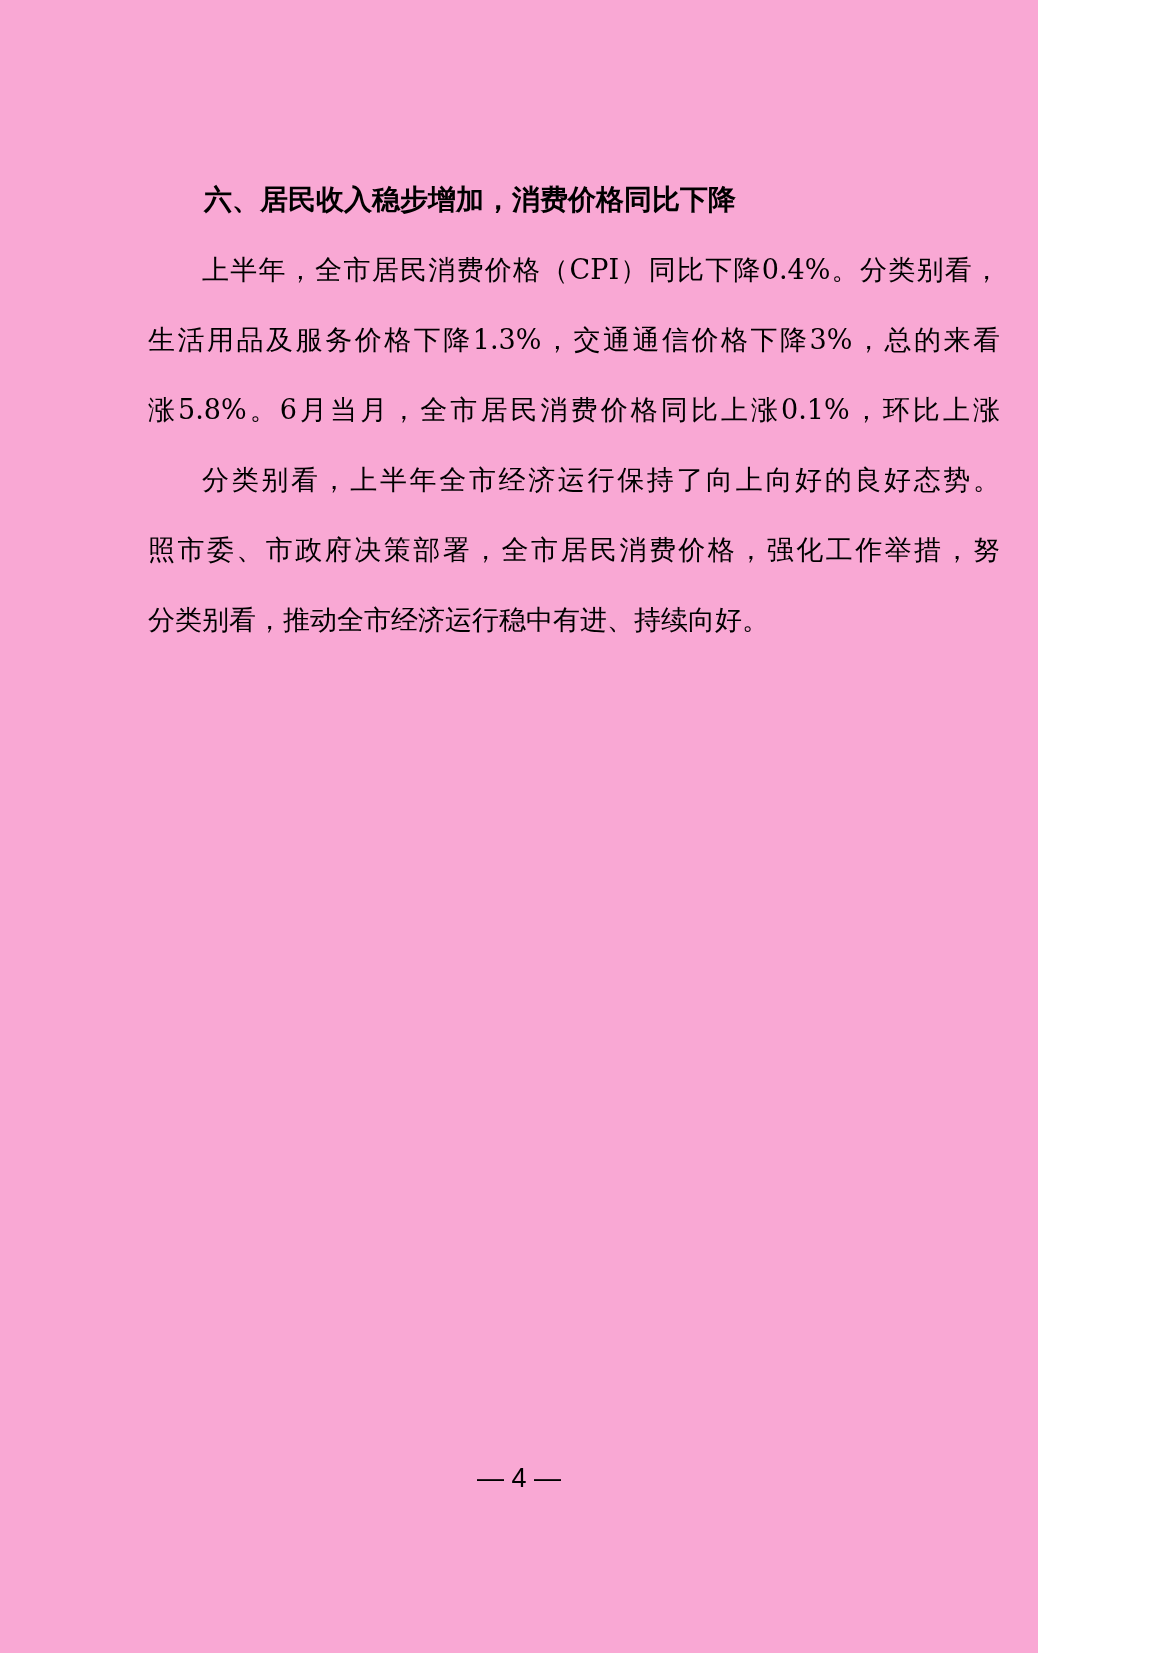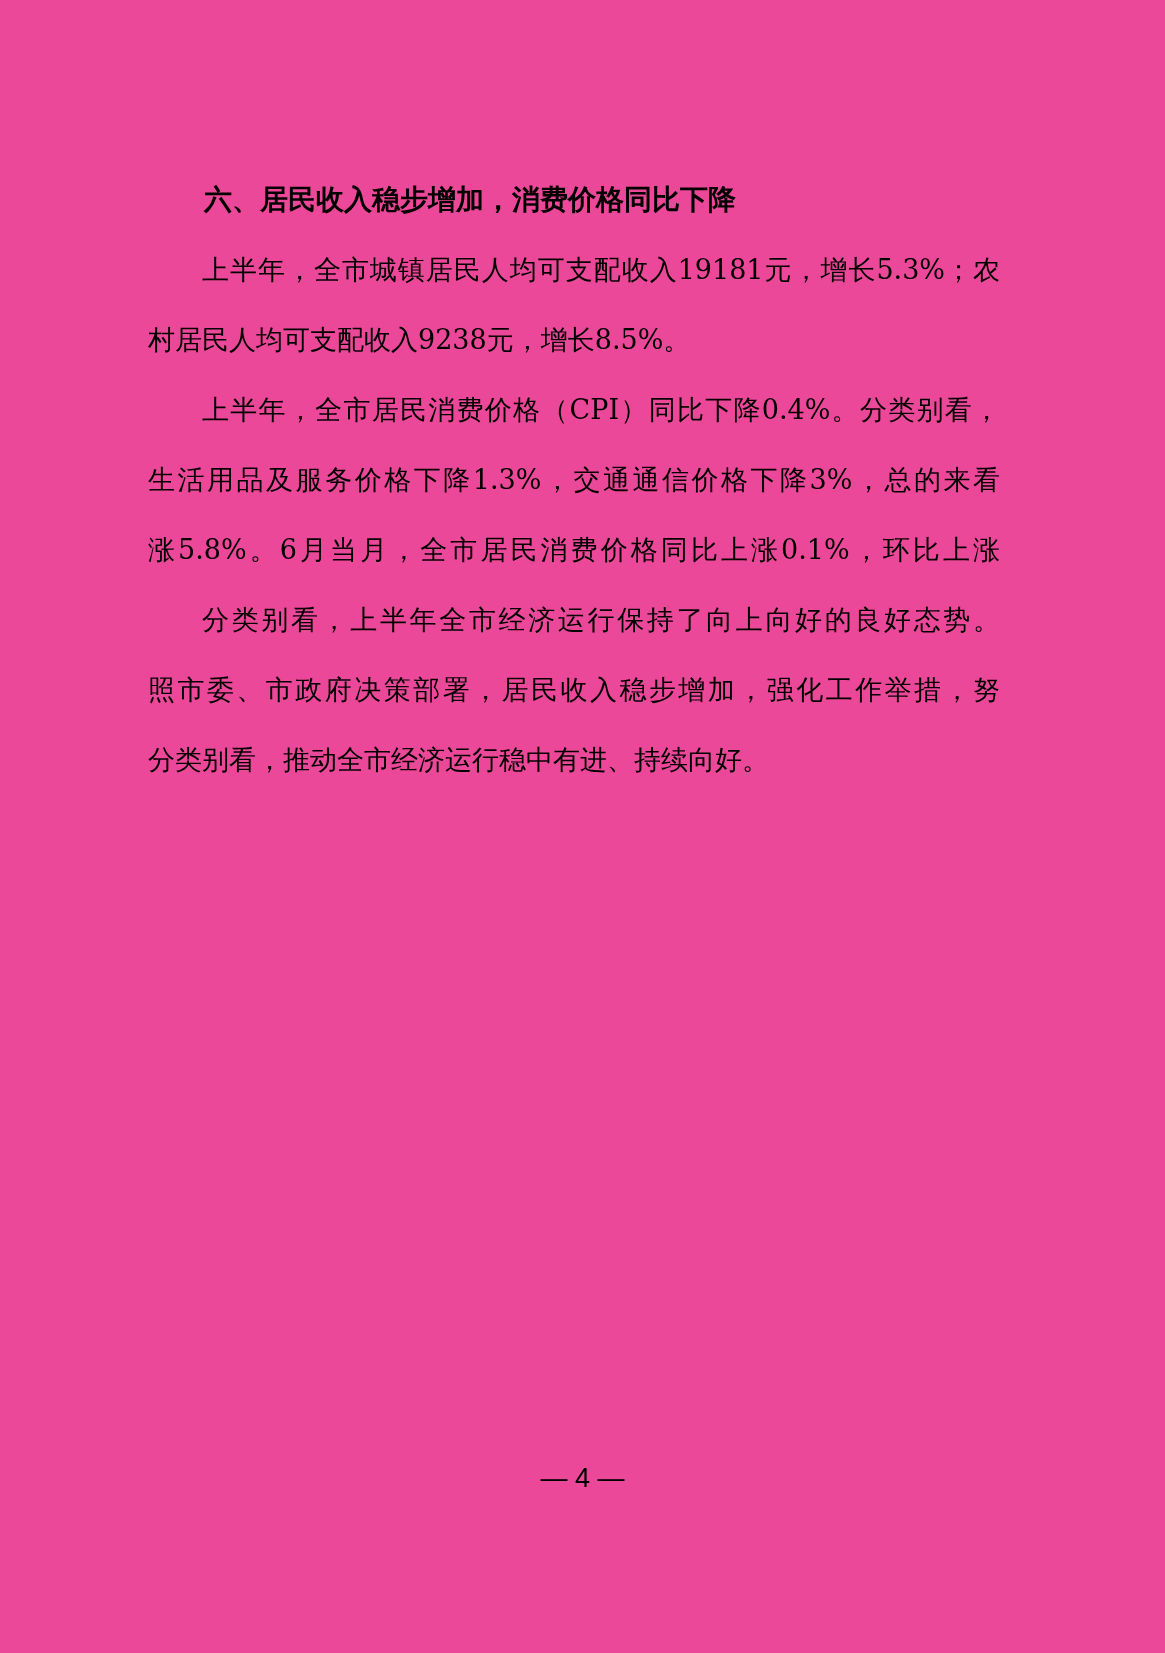--- a/index.html
+++ b/index.html
@@ -1,21 +1,21 @@
 <!DOCTYPE html>
 <html><head>
 <meta charset="utf-8">
 <style>
   * { margin: 0; padding: 0; box-sizing: border-box; }
   html, body { background: #ffffff; }
   .page {
     position: relative;
-    width: 1165px;
+    width: 1038px;
     height: 1653px;
-    background: #ec4899;
+    background: #f9a8d4;
     color: #000000;
     font-family: "DejaVu Serif", "Liberation Serif", serif;
     overflow: hidden;
   }
   .content {
     position: absolute;
     left: 148px;
     top: 165px;
     width: 852px;
   }
@@ -52,33 +52,29 @@
   }
 </style>
 </head>
 <body>
 
 <div class="page">
   <div class="content">
 
     <div class="line heading indent">六、居民收入稳步增加，消费价格同比下降</div>
 
-    <div>
-      <div class="line fill indent">上半年，全市城镇居民人均可支配收入19181元，增长5.3%；农</div>
-      <div class="line open">村居民人均可支配收入9238元，增长8.5%。</div>
-    </div>
 
     <div>
       <div class="line fill indent">上半年，全市居民消费价格（CPI）同比下降0.4%。分类别看，</div>
       <div class="line fill">生活用品及服务价格下降1.3%，交通通信价格下降3%，总的来看</div>
       <div class="line fill">涨5.8%。6月当月，全市居民消费价格同比上涨0.1%，环比上涨0.6%。</div>
     </div>
 
     <div>
       <div class="line fill indent">分类别看，上半年全市经济运行保持了向上向好的良好态势。</div>
-      <div class="line fill">照市委、市政府决策部署，居民收入稳步增加，强化工作举措，努</div>
+      <div class="line fill">照市委、市政府决策部署，全市居民消费价格，强化工作举措，努</div>
       <div class="line open">分类别看，推动全市经济运行稳中有进、持续向好。</div>
     </div>
 
   </div>
 
   <div class="footer">— 4 —</div>
 </div>
 
 </body></html>

